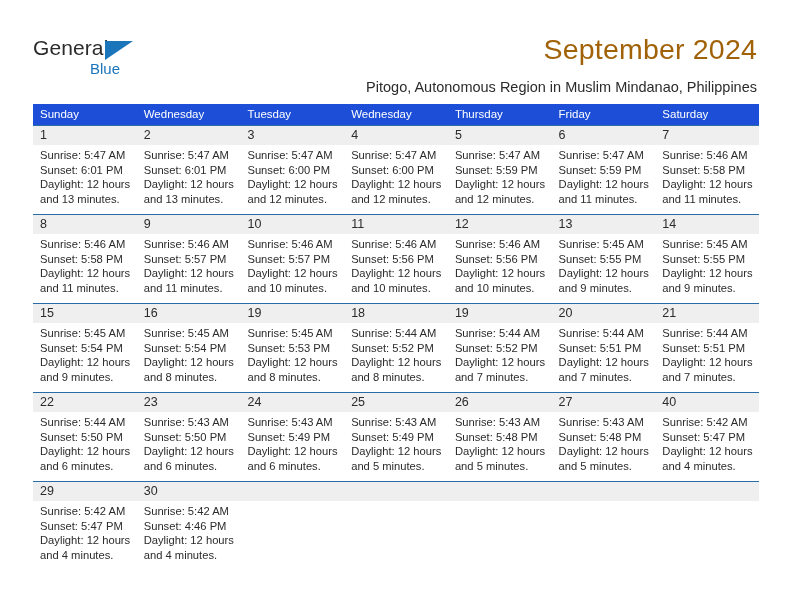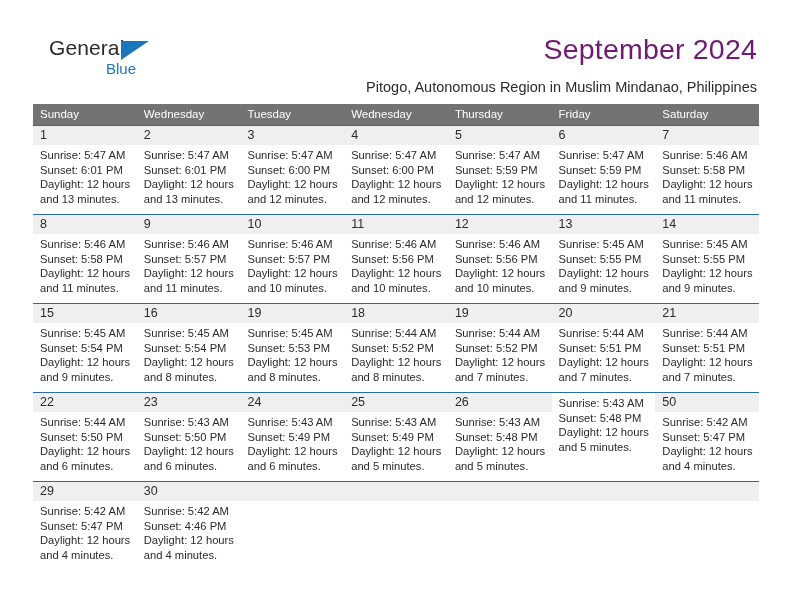--- a/index.html
+++ b/index.html
@@ -27,21 +27,20 @@
     left: 0; top: 0;
     width: 792px;
     height: 100px;
   }
   .logo {
     position: absolute;
     left: 33px;
     top: 36px;
     width: 140px;
     height: 48px;
-    margin-left: 16px;
   }
   .logo-general {
     position: absolute;
     left: 0; top: 0;
     font-size: 21px;
     letter-spacing: .1px;
     color: #2b2b2b;
     font-family: "Liberation Sans", sans-serif;
   }
   .logo-triangle {
@@ -58,21 +57,21 @@
     top: 24px;
     font-size: 15px;
     color: #1b75bb;
     font-family: "Liberation Sans", sans-serif;
   }
   .title {
     position: absolute;
     right: 35px;
     top: 33px;
     font-size: 28.5px;
-    color: #701a75;
+    color: #a16207;
     font-weight: normal;
     letter-spacing: .2px;
     text-align: right;
     white-space: nowrap;
   }
   .subtitle {
     position: absolute;
     right: 35px;
     top: 79px;
     font-size: 14.5px;
@@ -83,21 +82,21 @@
 
   
   .calendar {
     position: absolute;
     left: 33px;
     top: 104px;
     width: 726px;
   }
   .weekdays {
     display: flex;
-    background: #737373;
+    background: #1d4ed8;
     height: 21px;
   }
   .weekday {
     flex: 1 1 0;
     color: #ffffff;
     font-size: 11.5px;
     line-height: 21px;
     padding-left: 7px;
     box-sizing: border-box;
     white-space: nowrap;
@@ -407,29 +406,30 @@
       <div class="day">
         <div class="day-num-band">26</div>
         <div class="day-lines">
           <div class="day-line">Sunrise: 5:43 AM</div>
           <div class="day-line">Sunset: 5:48 PM</div>
           <div class="day-line">Daylight: 12 hours</div>
           <div class="day-line">and 5 minutes.</div>
         </div>
       </div>
       <div class="day">
+        <div class="day-num-band">27</div>
         <div class="day-lines">
           <div class="day-line">Sunrise: 5:43 AM</div>
           <div class="day-line">Sunset: 5:48 PM</div>
           <div class="day-line">Daylight: 12 hours</div>
           <div class="day-line">and 5 minutes.</div>
         </div>
       </div>
       <div class="day">
-        <div class="day-num-band">50</div>
+        <div class="day-num-band">40</div>
         <div class="day-lines">
           <div class="day-line">Sunrise: 5:42 AM</div>
           <div class="day-line">Sunset: 5:47 PM</div>
           <div class="day-line">Daylight: 12 hours</div>
           <div class="day-line">and 4 minutes.</div>
         </div>
       </div>
     </div>
 
     <div class="week">

